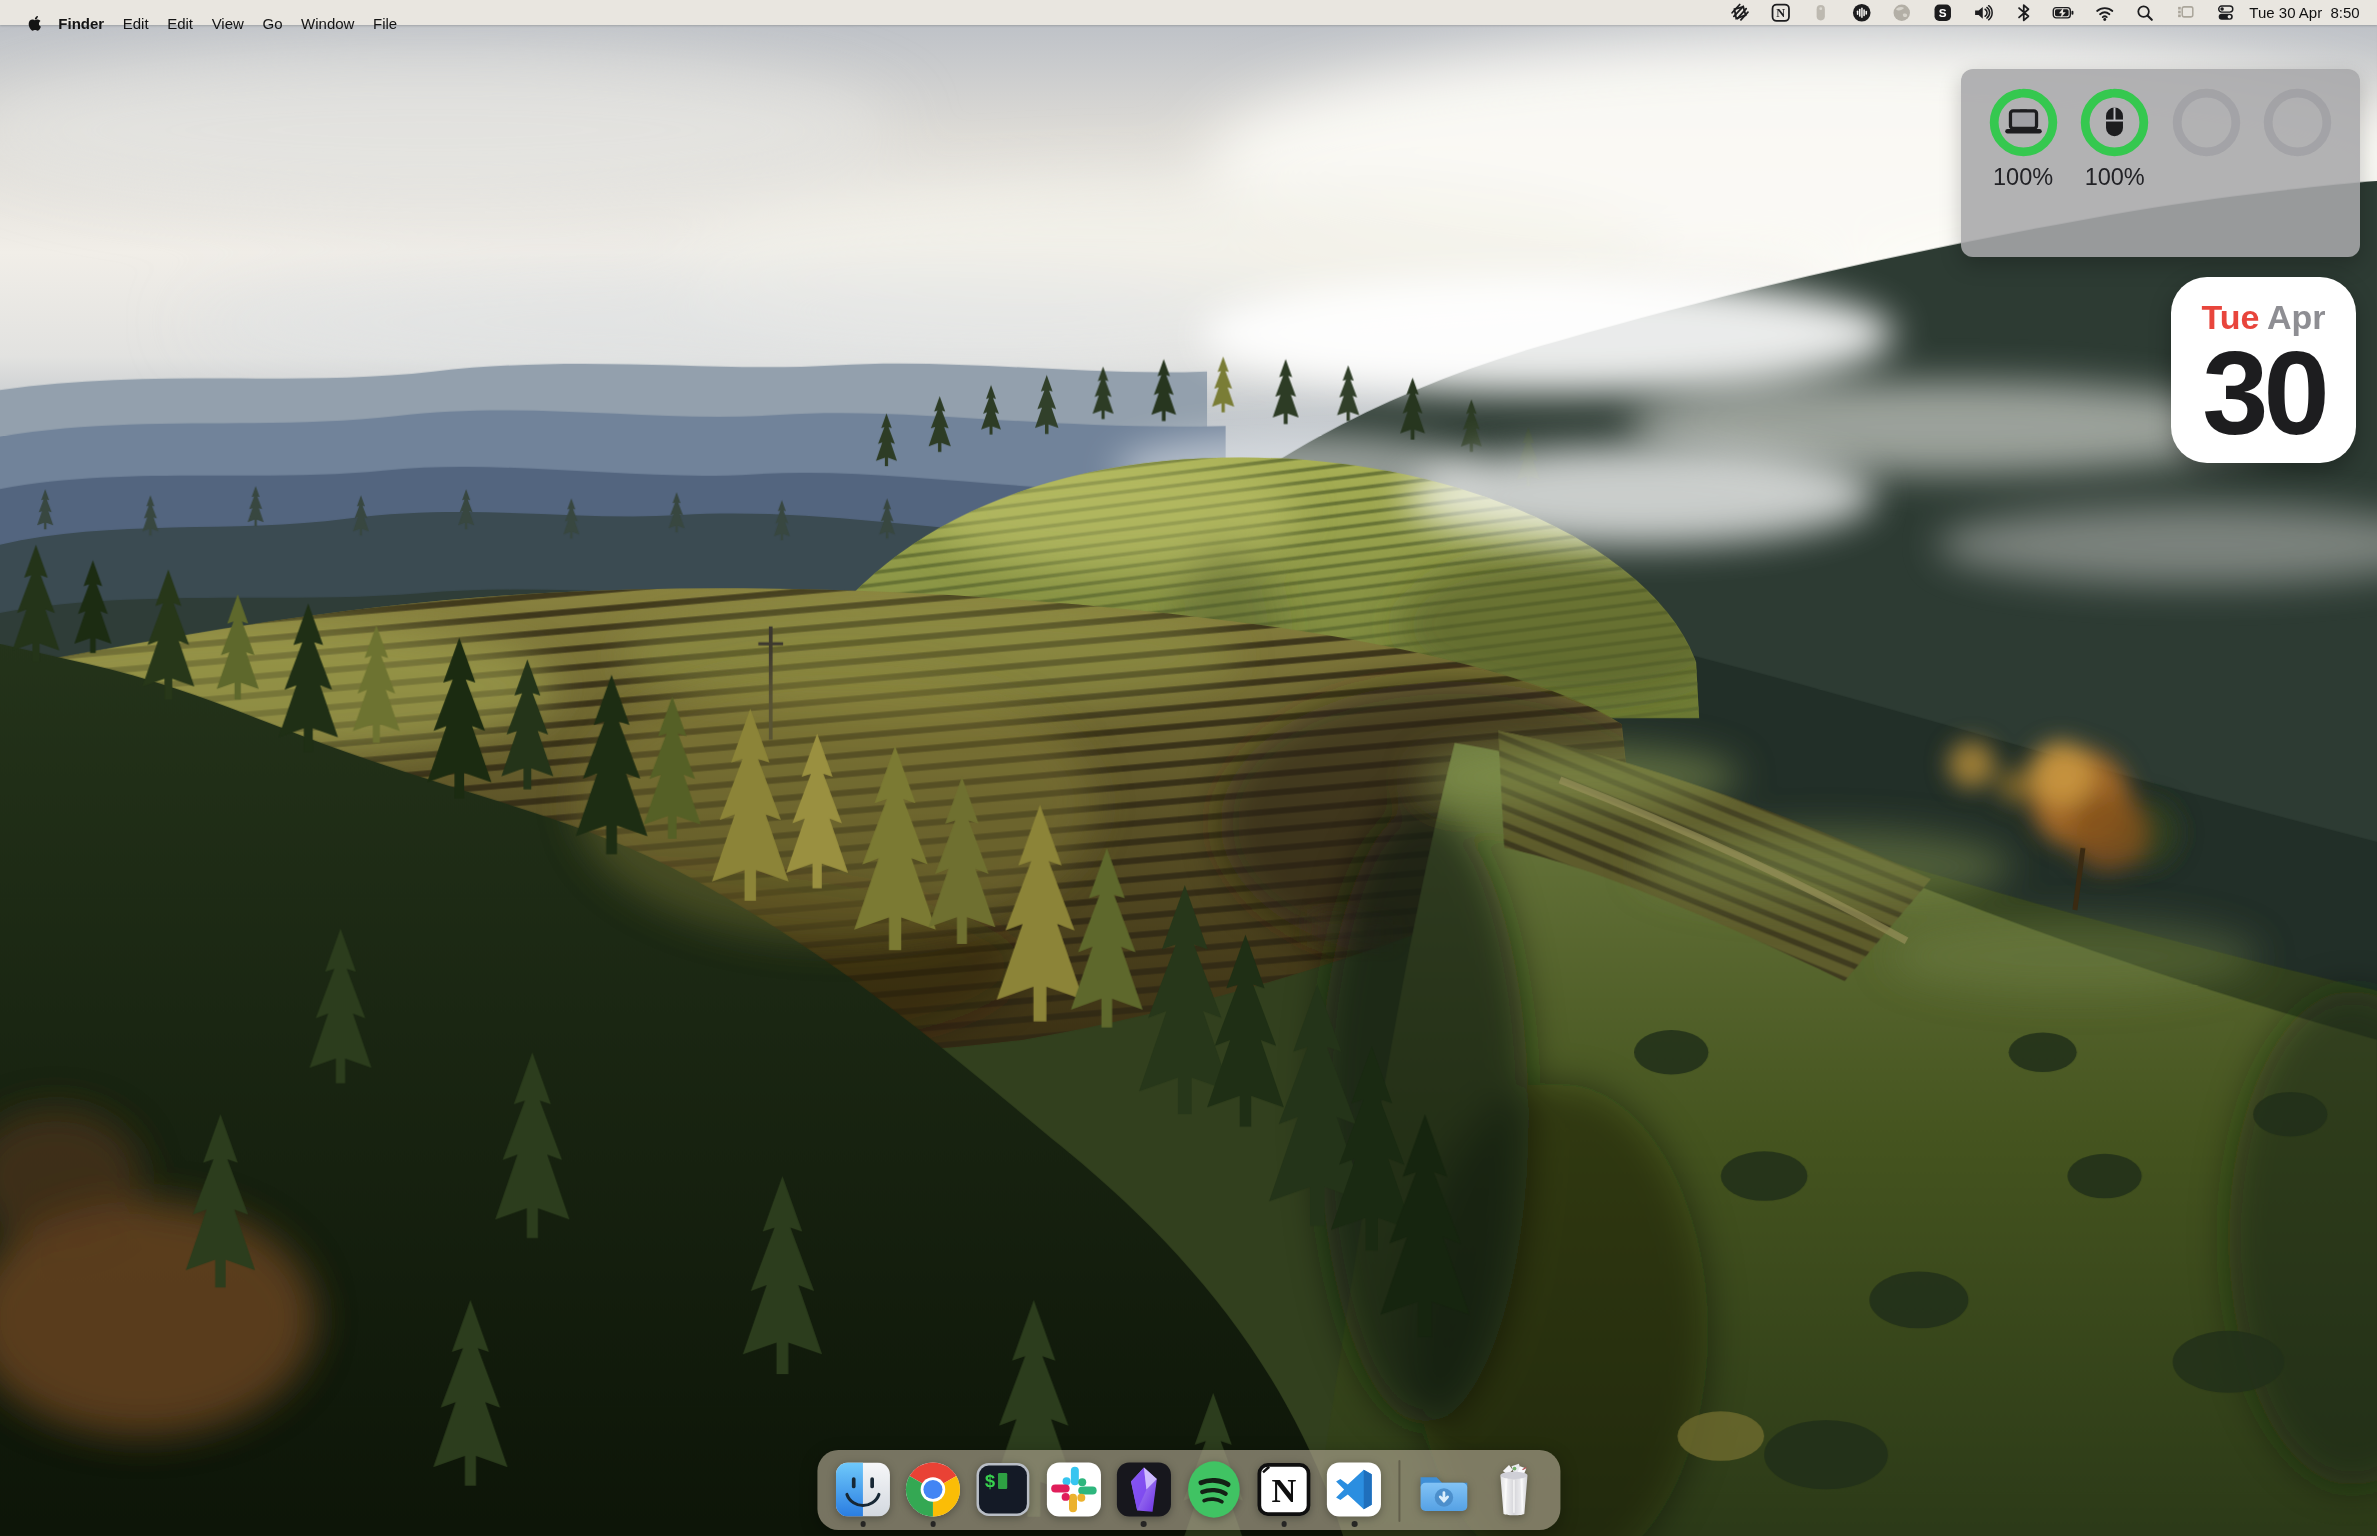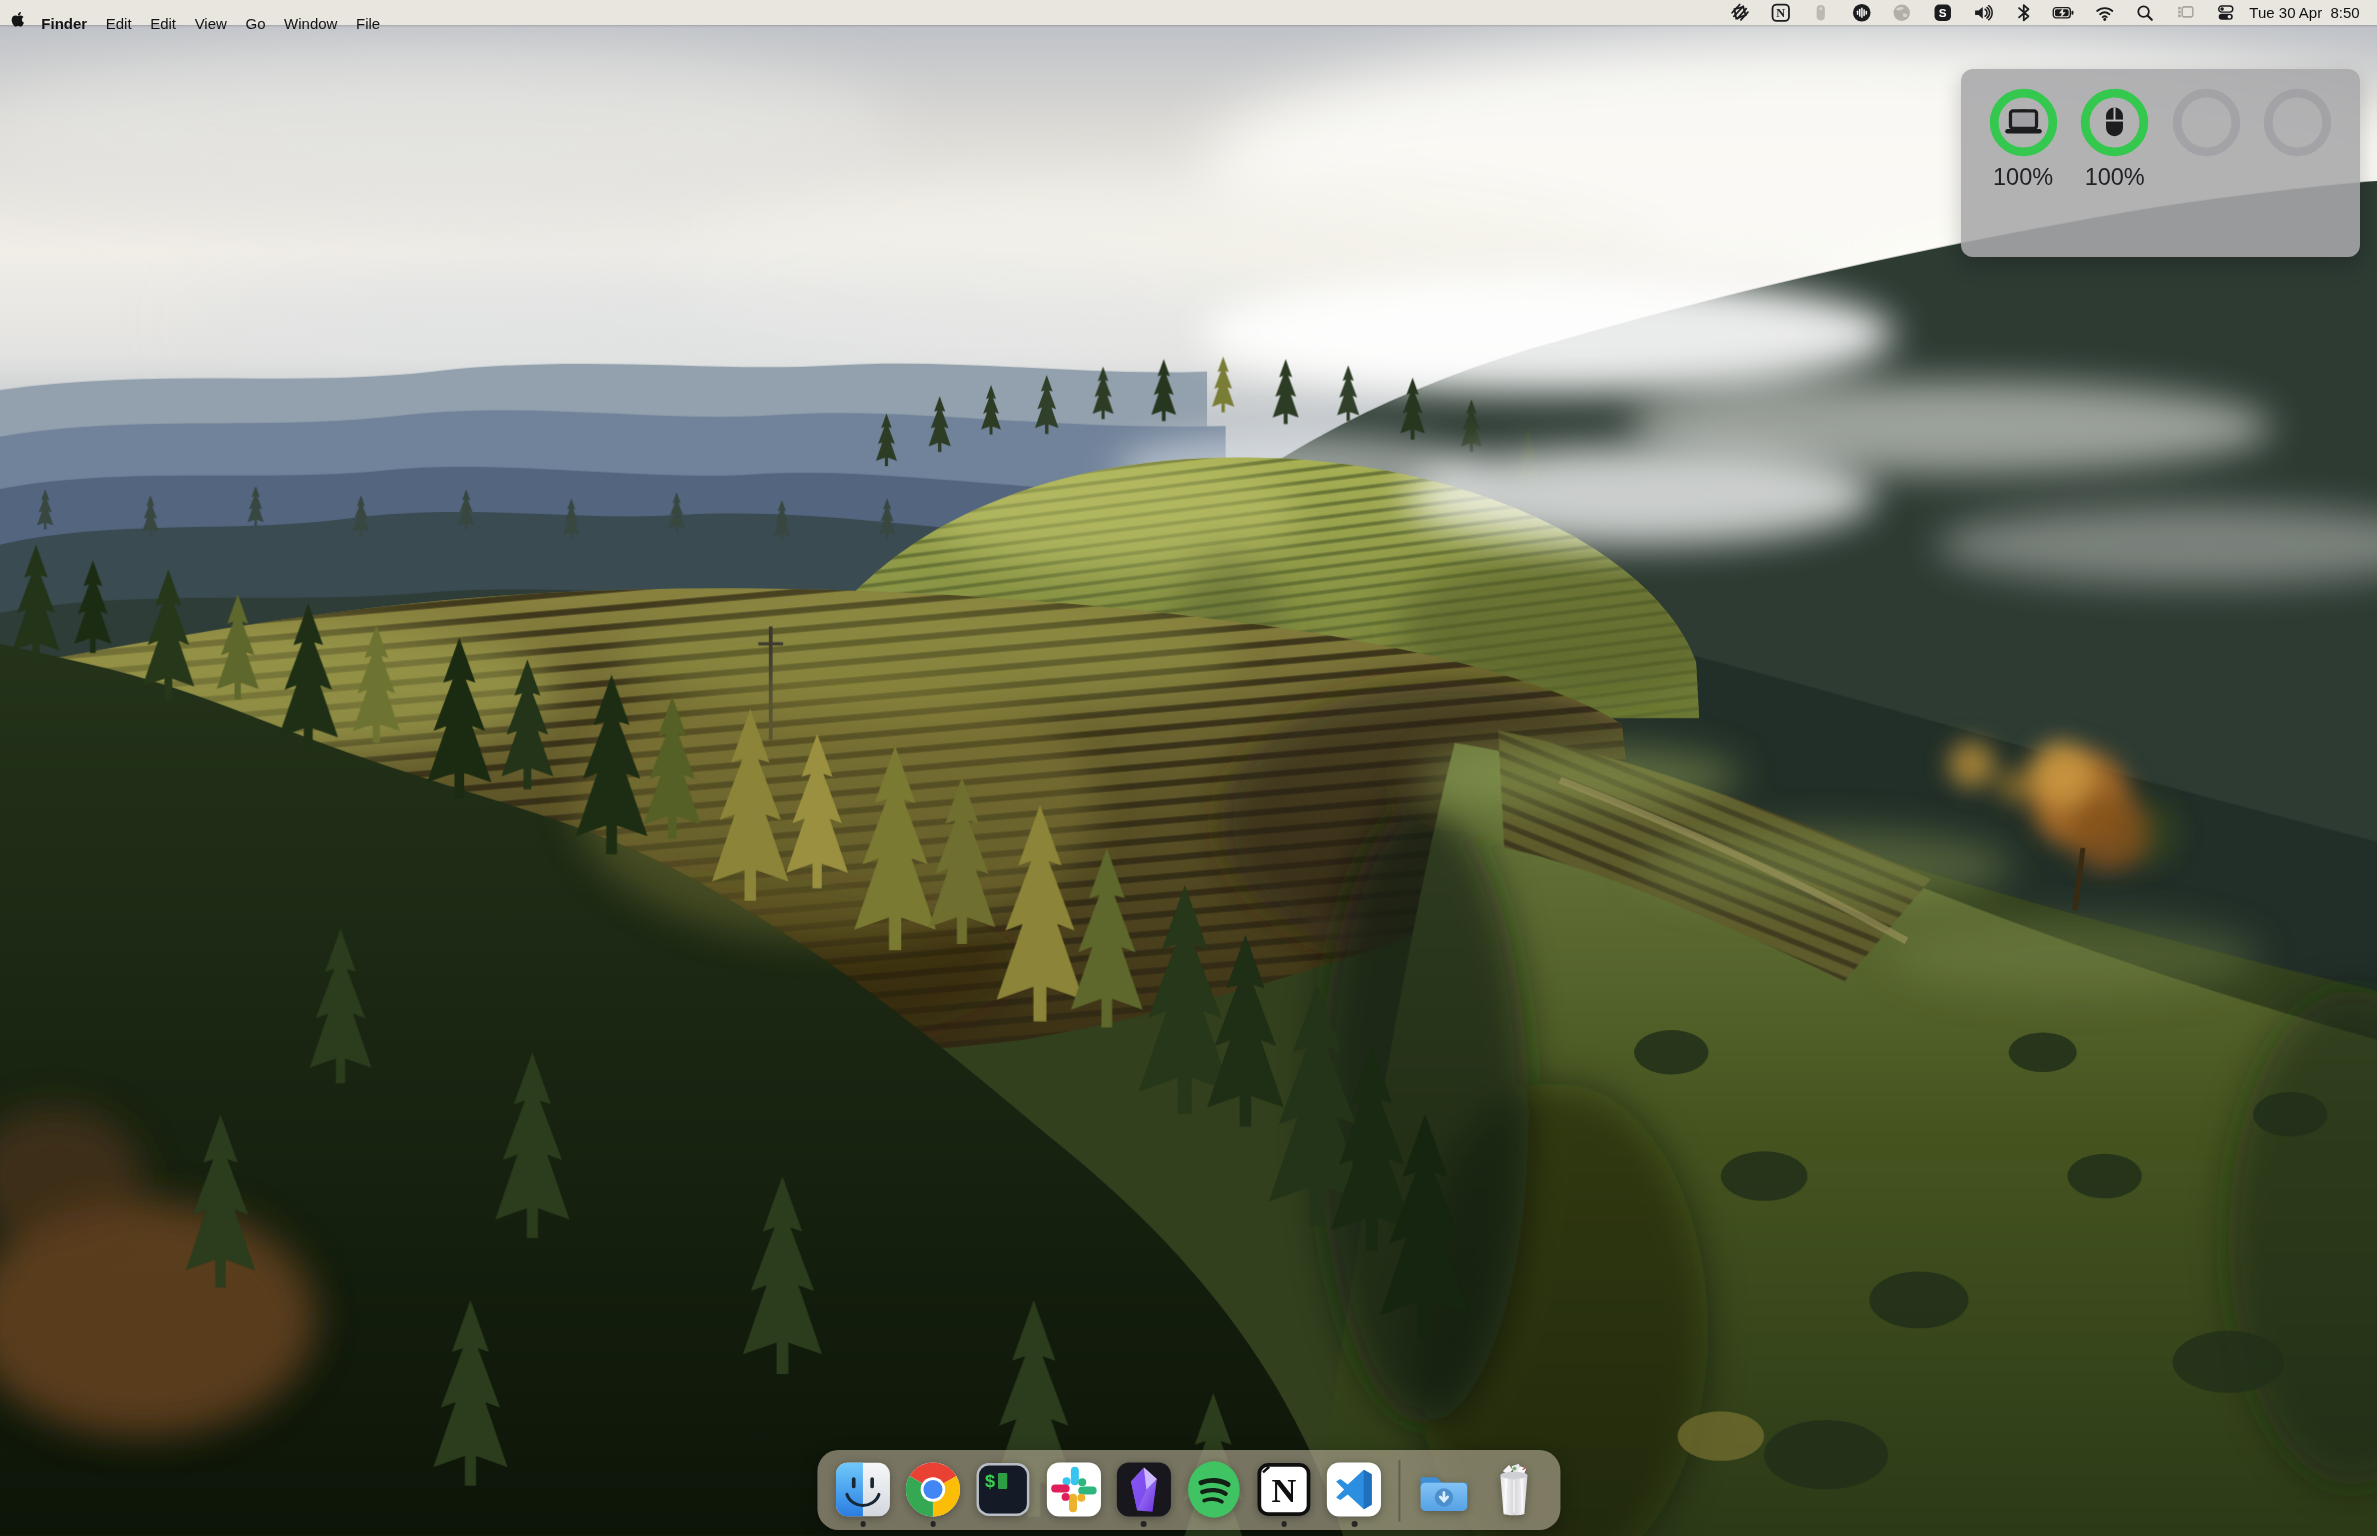--- a/index.html
+++ b/index.html
@@ -4,21 +4,21 @@
 <style>
   html,body{margin:0;padding:0;width:2377px;height:1537px;overflow:hidden;
     font-family:"Liberation Sans",sans-serif;background:#32401e;}
   .desktop{position:relative;width:2377px;height:1537px;overflow:hidden;}
   .wallpaper{position:absolute;inset:0;z-index:0;}
 
   
   .menubar{position:absolute;top:0;left:0;width:100%;height:25px;z-index:50;
     background:#e9e6e0;display:flex;align-items:center;justify-content:space-between;
     color:#151515;box-shadow:0 0.6px 1.9px rgba(0,0,0,.18);}
-  .mb-left{display:flex;align-items:flex-start;height:100%;padding-left:11px;margin-top:22px;}
+  .mb-left{display:flex;align-items:center;height:100%;padding-left:28px;margin-top:22px;}
   .apple{width:16px;height:17.3px;display:flex;align-items:center;margin-right:5px;}
   .mb-item{font-size:15px;padding:0 9.3px;line-height:25px;color:#141414;}
   .mb-item.active{font-weight:700;}
   .mb-right{display:flex;align-items:center;height:100%;padding-right:17.3px;}
   .mi{width:25px;height:25px;display:flex;align-items:center;justify-content:center;margin-left:15.5px;}
   .clock{font-size:15px;margin-left:11px;white-space:pre;color:#111;}
 
   
   .battery-widget{position:absolute;left:1961px;top:69px;width:399px;height:188px;z-index:40;
     background:rgba(167,167,170,0.88);border-radius:12px;display:flex;
@@ -413,20 +413,26 @@
     <div class="pct"></div>
   </div>
   <div class="bslot">
     <svg width="73" height="73" viewBox="0 0 112 112">
       <circle cx="56" cy="56" r="45" fill="none" stroke="#97979c" stroke-opacity="0.55" stroke-width="13.5"></circle>
     </svg>
     <div class="pct"></div>
   </div>
 </div>
 
+<div class="calendar-widget">
+  <div class="cal-line1">
+    <span class="cal-weekday">Tue</span><span class="cal-month">Apr</span>
+  </div>
+  <div class="cal-day">30</div>
+</div>
 
 <div class="dock">
 
   <div class="dock-item">
     <svg viewBox="0 0 96 96">
       <defs>
         <linearGradient id="fnL" x1="0" y1="0" x2="0" y2="1">
               <stop offset="0" stop-color="#6fc9fb"></stop>
               <stop offset="1" stop-color="#2a7de1"></stop>
             </linearGradient>

